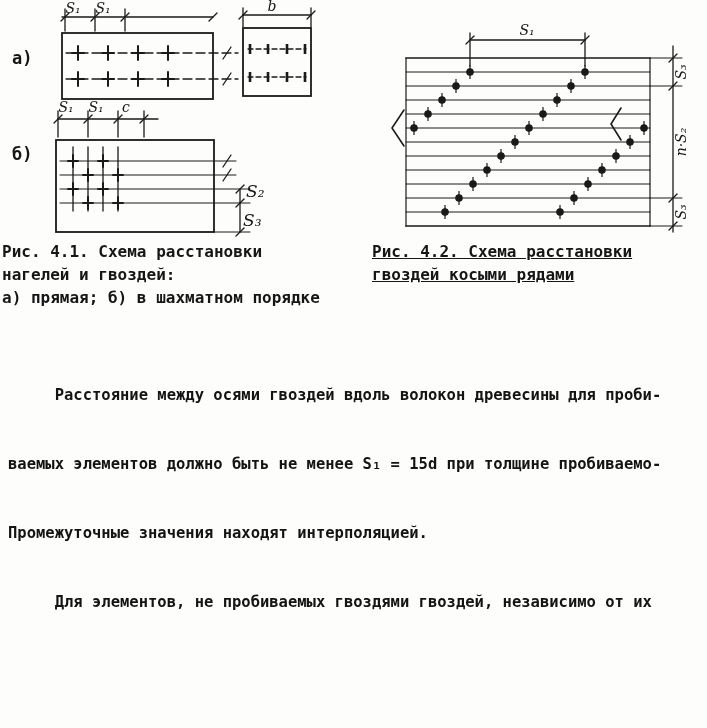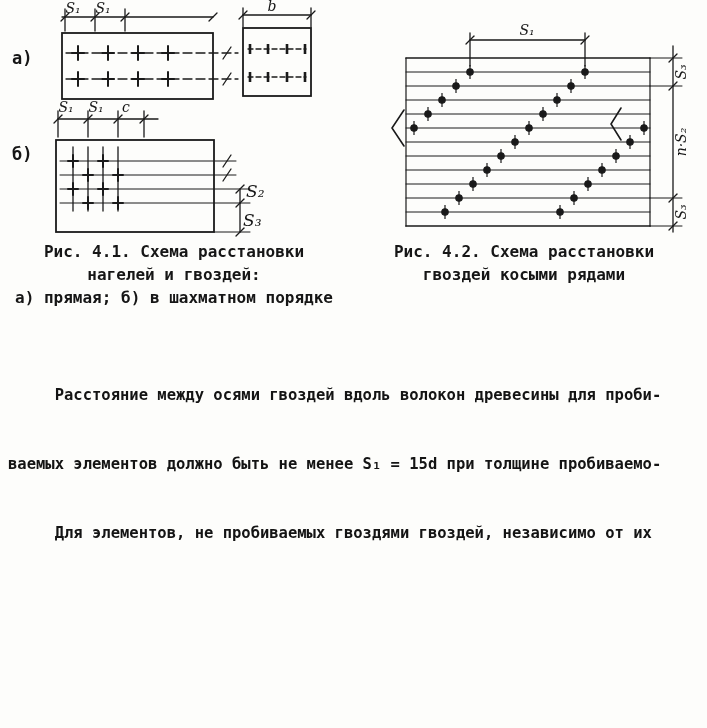--- a/index.html
+++ b/index.html
@@ -1,19 +1,19 @@
 <!DOCTYPE html>
 <html><head>
 <meta charset="utf-8">
 <style>
   html,body{margin:0;padding:0;background:#e8e8e6;}
   #page{position:relative;width:707px;height:728px;background:#fdfdfb;overflow:hidden;
         font-family:"DejaVu Sans Mono","Liberation Mono",monospace;color:#141414;}
   .figsvg{position:absolute;top:0;}
-  .cap{position:absolute;text-align:center;font-weight:700;font-size:16px;line-height:23px;color:#161616;}
+  .cap{position:absolute;font-weight:700;font-size:16px;line-height:23px;color:#161616;}
   .bodytext{position:absolute;left:8px;top:338px;width:696px;font-weight:600;font-size:15.5px;
             line-height:23px;white-space:pre;color:#141414;}
   .dim{font-family:"DejaVu Serif","Liberation Serif",serif;font-style:italic;font-size:14px;fill:#161616;}
   .dim2{font-family:"DejaVu Serif","Liberation Serif",serif;font-style:italic;font-size:17px;fill:#161616;}
   .lbl{font-family:"DejaVu Sans Mono","Liberation Mono",monospace;font-weight:700;font-size:17px;fill:#161616;}
 </style>
 </head>
 <body>
 
 <div id="page">
@@ -226,28 +226,29 @@
     <text class="dim" x="298" y="72" text-anchor="middle" transform="rotate(-90 298 72)">S₃</text>
     <text class="dim" x="298" y="142" text-anchor="middle" transform="rotate(-90 298 142)">n·S₂</text>
     <text class="dim" x="298" y="212" text-anchor="middle" transform="rotate(-90 298 212)">S₃</text>
   </svg>
 
   <div class="cap" style="left:2px;top:240px;width:344px;">
     <div>Рис. 4.1. Схема расстановки</div>
     <div>нагелей и гвоздей:</div>
     <div>а) прямая; б) в шахматном порядке</div>
   </div>
-  <div class="cap" style="left:372px;top:240px;width:304px;">
+  <div class="cap" style="left:372px;top:240px;width:304px;text-decoration:underline;">
     <div>Рис. 4.2. Схема расстановки</div>
     <div>гвоздей косыми рядами</div>
   </div>
 
   <div class="bodytext">
     <div>     Расстояние между осями гвоздей вдоль волокон древесины для проби-</div>
     <div>ваемых элементов должно быть не менее S₁ = 15d при толщине пробиваемо-</div>
+    <div>Промежуточные значения находят интерполяцией.</div>
     <div>     Для элементов, не пробиваемых гвоздями гвоздей, независимо от их</div>
     
     
     
     
     
     
     
     
     

